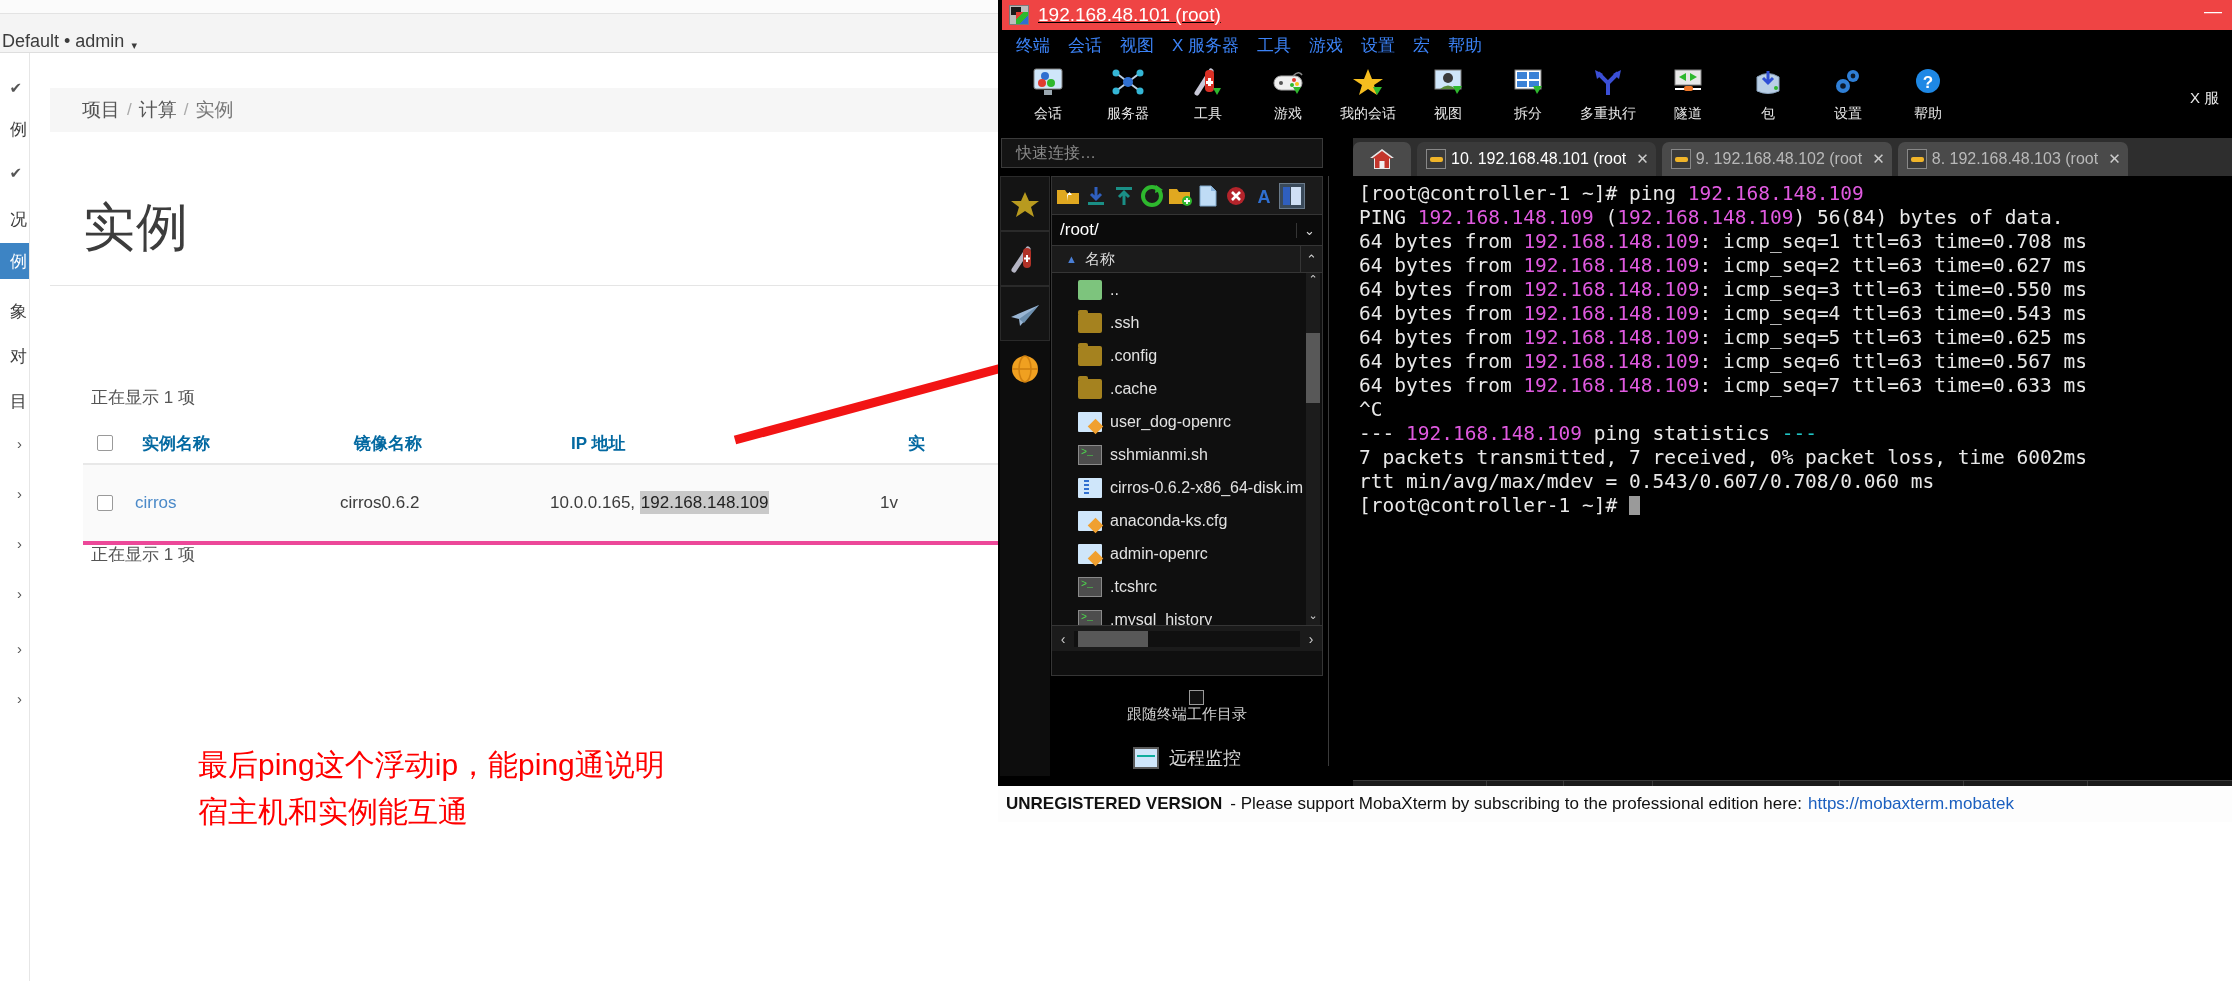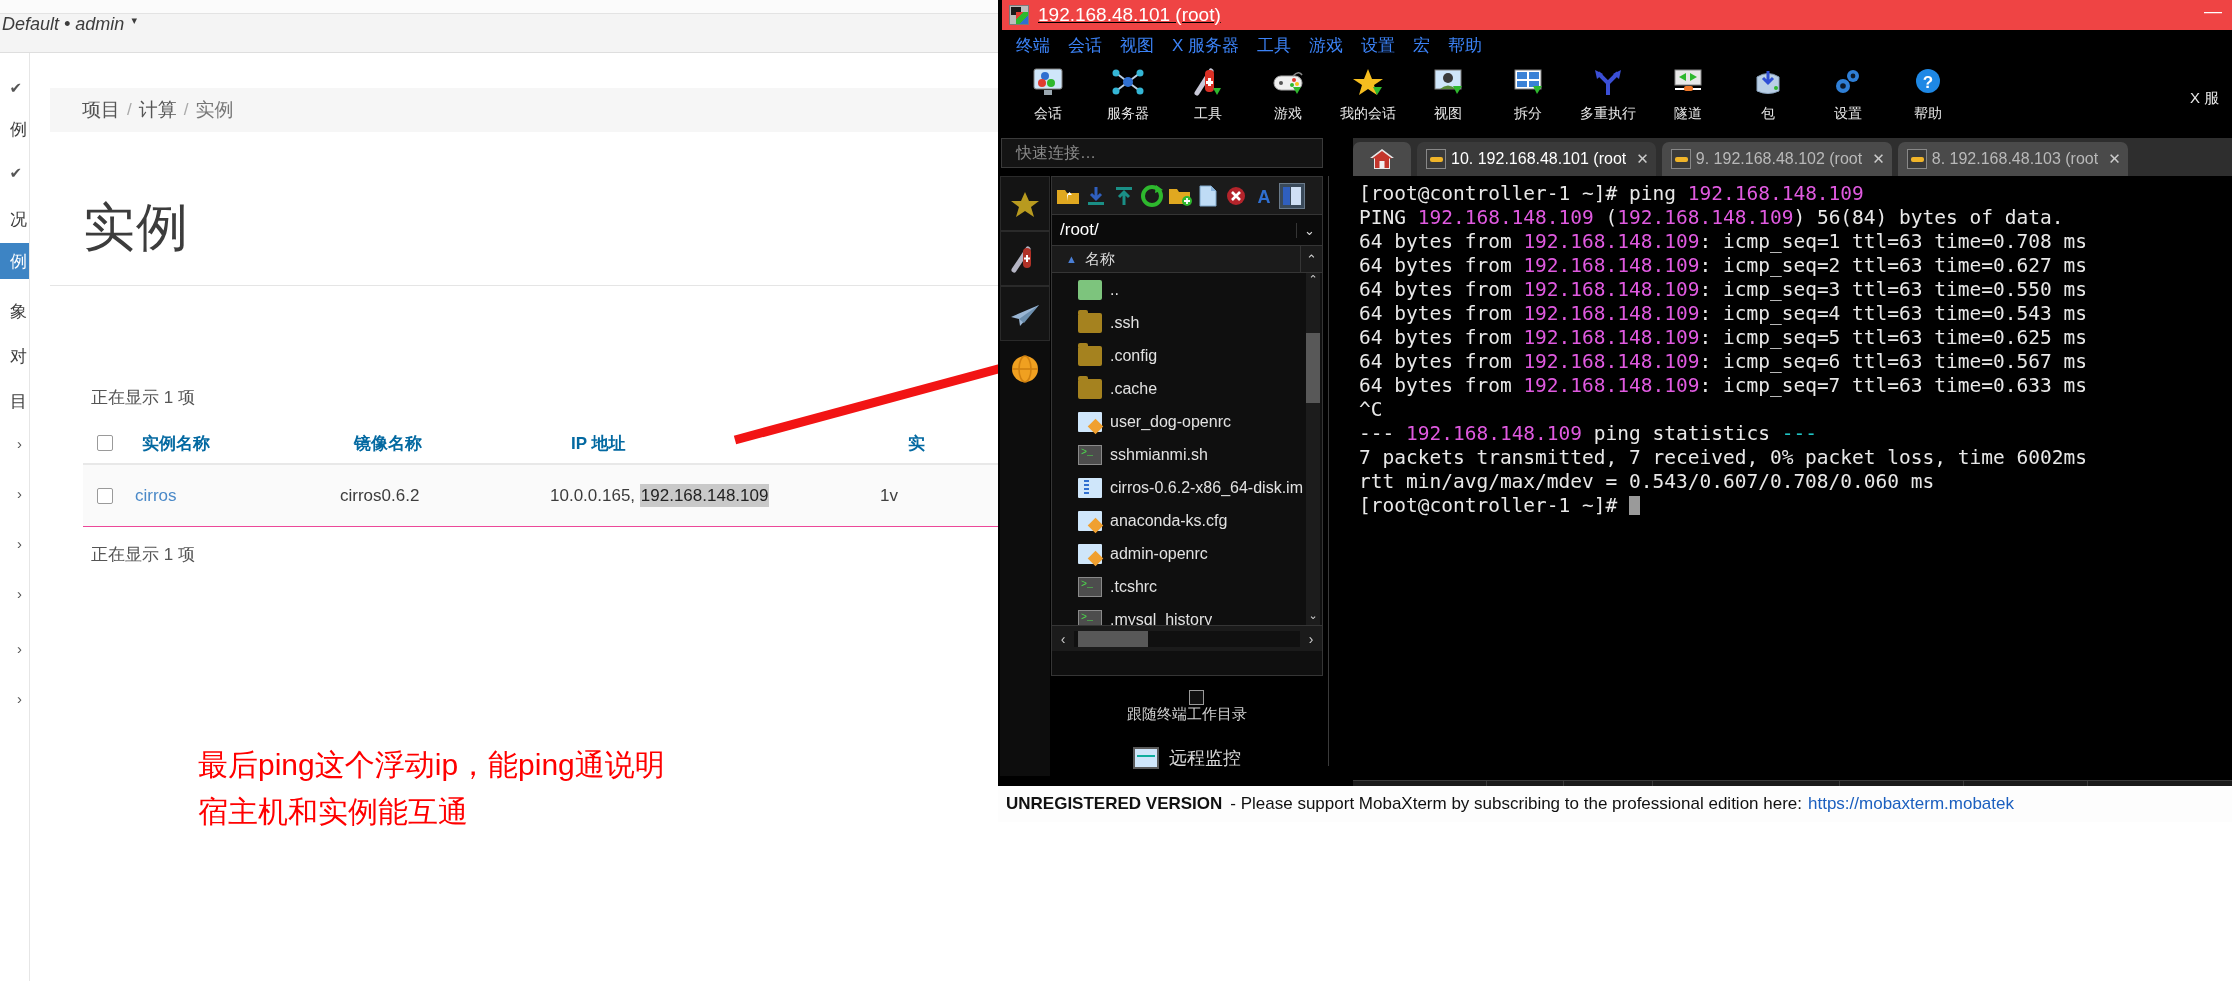--- a/index.html
+++ b/index.html
@@ -17,21 +17,21 @@
     width: 1000px; height: 981px;
     background: #ffffff;
   }
   .hz-topstrip {
     position: absolute; left: 0; top: 0; width: 1000px; height: 14px;
     background: #fbfbfb; border-bottom: 1px solid #e3e3e3;
   }
   .hz-userbar {
     position: absolute; left: 0; top: 14px; width: 1000px; height: 39px;
     background: #f4f4f4; border-bottom: 1px solid #dedede;
-    display: flex; align-items: flex-start; font-style: italic;
+    display: flex; align-items: flex-end;
   }
   .hz-usertext {
     font-size: 18px; color: #3c3c3c; margin-left: 2px;
     white-space: nowrap;
   }
   .hz-caret { font-size: 11px; color: #3c3c3c; margin-left: 7px; }
 
   
   .hz-nav {
     position: absolute; left: 0; top: 53px; width: 30px; height: 928px;
@@ -82,22 +82,22 @@
 
   .hz-table {
     position: absolute; left: 52px; top: 370px; width: 917px;
   }
   .hz-thead {
     display: flex; align-items: center; height: 42px;
     border-bottom: 2px solid #e8e8e8;
     font-size: 17px; font-weight: bold; color: #0369a1; gap: 7px;
   }
   .hz-trow {
-    display: flex; align-items: center; height: 62px;
-    background: #fafafa; border-bottom: 1px solid #ec4899;
+    display: flex; align-items: center; height: 80px;
+    background: #fafafa; border-bottom: 4px solid #ec4899;
     font-size: 17px; color: #3c3c3c;
   }
   .col-chk { width: 52px; display:flex; align-items:center; justify-content:flex-start; padding-left: 14px; }
   .col-name { width: 205px; }
   .col-img  { width: 210px; }
   .col-ip   { width: 330px; }
   .col-last { flex: 1 1 auto; overflow: hidden; white-space: nowrap; }
   .hz-chk {
     width: 16px; height: 16px; border: 1px solid #9a9a9a; background: #fff;
     display: inline-block; border-radius: 2px;

